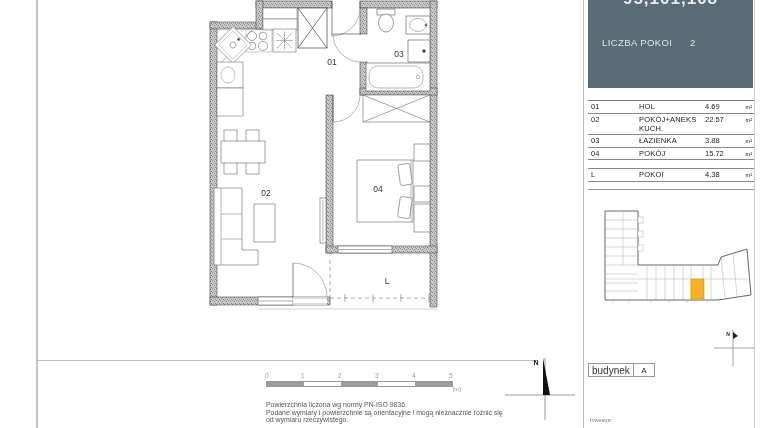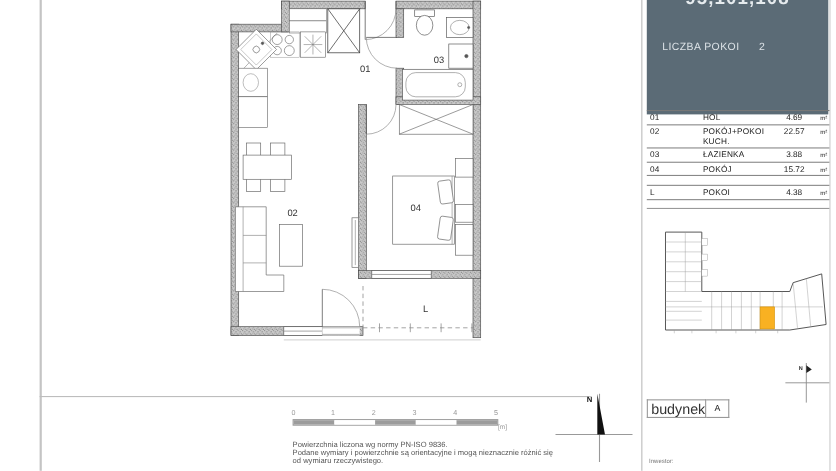--- a/index.html
+++ b/index.html
@@ -3,39 +3,39 @@
 <meta charset="utf-8">
 <style>
   html,body{margin:0;padding:0;}
   body{width:760px;height:428px;position:relative;background:#ffffff;overflow:hidden;
        font-family:"Liberation Sans",sans-serif;color:#222;}
   .abs{position:absolute;}
   
   .vline{position:absolute;background:#c4c4c4;}
   .hline{position:absolute;background:#bdbdbd;}
   
-  .hdr{position:absolute;left:588px;top:0;width:165px;height:104px;background:#5b6b76;overflow:hidden;}
+  .hdr{position:absolute;left:588px;top:0;width:165px;height:88px;background:#5b6b76;overflow:hidden;}
   .hdr-title{position:absolute;top:-11px;left:0;width:100%;text-align:center;
              font-size:17px;font-weight:bold;color:#e6ebee;letter-spacing:1px;}
   .hdr-row{position:absolute;left:14px;right:8px;display:flex;color:#dde3e7;
            font-size:9.5px;letter-spacing:.4px;}
   .hdr-row .lb{width:88px;flex:none;}
   
   .roomlist{position:absolute;left:588px;top:100px;width:166px;border-top:1px solid #777;font-size:7.5px;}
   .rrow{display:flex;align-items:baseline;padding:1px 0 1.5px 0;border-bottom:1px solid #888;}
   .rrow .no{width:20px;padding-left:3px;}
   .rrow .nm{flex:1;letter-spacing:.2px;padding-left:28px;}
-  .rrow .ar{width:34px;text-align:center;}
+  .rrow .ar{width:34px;text-align:left;}
   .rrow .un{width:13px;font-size:5.5px;text-align:right;padding-right:2px;}
   .rspacer{height:8px;border-bottom:1px solid #888;}
   .rspacer2{height:7px;border-bottom:1px solid #999;}
   
   .itable{position:absolute;left:588px;top:363px;border-collapse:collapse;table-layout:fixed;}
   .itable td{border:1px solid #999;height:12px;font-size:8px;text-align:center;padding:0;}
-  .itable td.lab{width:41px;text-align:left;padding-left:3px;font-size:13px;color:#333;}
+  .itable td.lab{width:41px;text-align:left;padding-left:3px;font-size:10px;color:#333;}
   .itable td.c{width:20px;}
   .itable td.hl{background:#f9b122;font-weight:bold;}
   .inwestor{position:absolute;left:590px;top:417px;font-size:5.5px;color:#777;}
   
   .scalebar{position:absolute;left:266px;top:372px;width:187px;height:22px;}
   .scalebar .tick{position:absolute;top:0;font-size:6.5px;color:#9a9a9a;}
   .sbar{position:absolute;left:0;top:9px;width:185px;height:4px;border:1px solid #999;display:flex;}
   .sbar div{flex:1;}
   .sbar .f{background:#9c9c9c;}
   .sbar .e{background:#ffffff;}
@@ -267,21 +267,21 @@
 
 <div class="roomlist">
   <div class="rrow">
     <span class="no">01</span>
     <span class="nm">HOL</span>
     <span class="ar">4.69</span>
     <span class="un">m²</span>
   </div>
   <div class="rrow">
     <span class="no">02</span>
-    <span class="nm">POKÓJ+POKOI KUCH.</span>
+    <span class="nm">POKÓJ+ANEKS KUCH.</span>
     <span class="ar">22.57</span>
     <span class="un">m²</span>
   </div>
   <div class="rrow">
     <span class="no">03</span>
     <span class="nm">ŁAZIENKA</span>
     <span class="ar">3.88</span>
     <span class="un">m²</span>
   </div>
   <div class="rrow">

